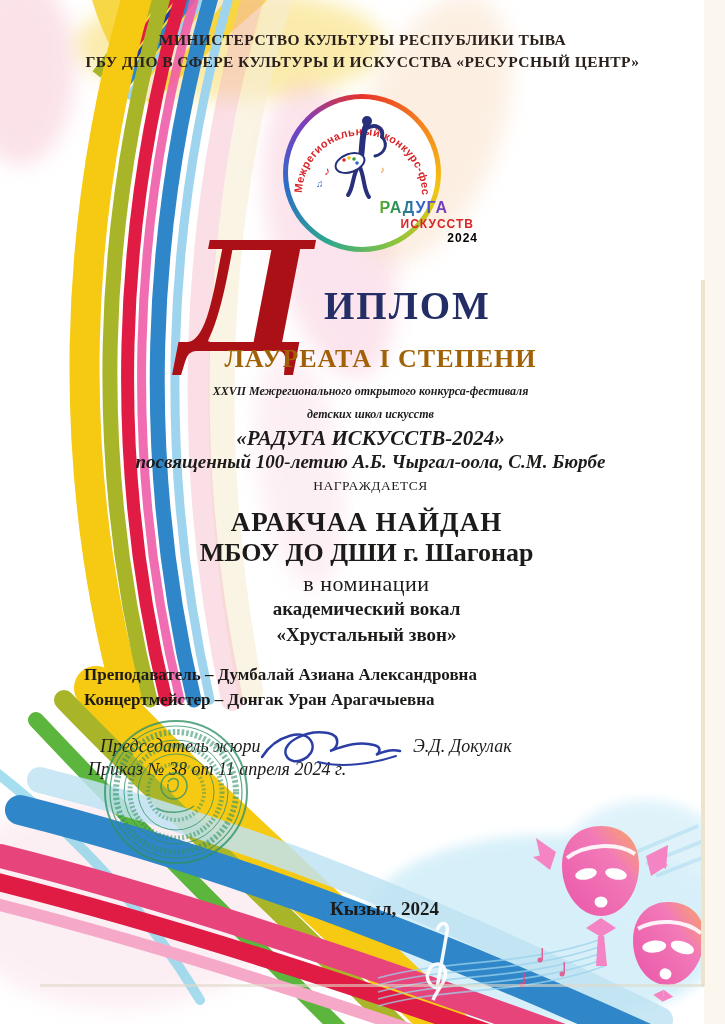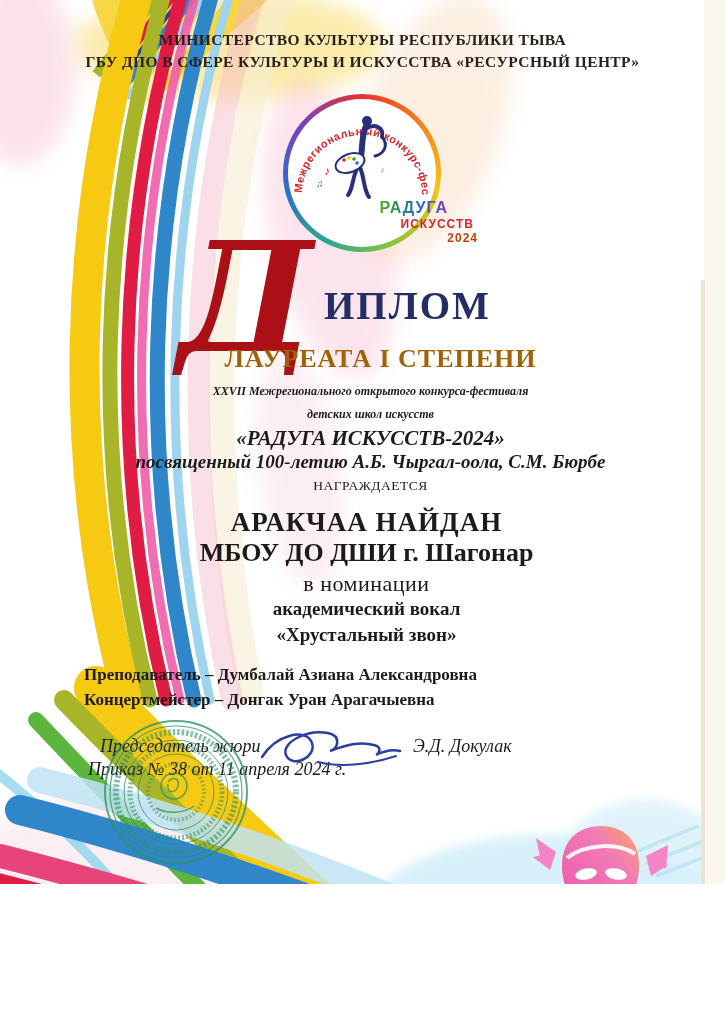--- a/index.html
+++ b/index.html
@@ -1,17 +1,17 @@
 <!DOCTYPE html>
 <html><head>
 <meta charset="utf-8">
 <style>
   html,body{margin:0;padding:0;background:#ffffff;}
   .page{
-    position:relative;width:725px;height:884px;background:#ffffff;overflow:hidden;
+    position:relative;width:725px;height:1024px;background:#ffffff;overflow:hidden;
     font-family:"Liberation Serif",serif;color:#1c1b1a;
   }
   .decor,.overlay{position:absolute;inset:0;width:725px;height:1024px;}
   .decor{z-index:0;}
   .overlay{z-index:2;pointer-events:none;}
   .txt{position:absolute;z-index:1;}
 
   .org-header{top:29px;left:0;width:100%;text-align:center;font-weight:bold;
     font-size:15.5px;line-height:22px;letter-spacing:.4px;color:#2a211c;}
 
@@ -22,21 +22,21 @@
   .logo-inner{position:absolute;top:5px;left:5px;width:148px;height:148px;background:#fff;border-radius:50%;}
   .logo-inner svg{position:absolute;inset:0;}
   .logo-arc{font-size:11px;font-weight:bold;fill:#d8252a;letter-spacing:.5px;font-family:"Liberation Sans",sans-serif;}
   .logo-line{position:absolute;left:12px;width:100%;text-align:right;font-family:"Liberation Sans",sans-serif;}
   .logo-title{bottom:30px;font-size:16px;font-weight:bold;letter-spacing:1px;color:#e0282a;}
   @supports (-webkit-background-clip: text){
     .logo-title{background:linear-gradient(90deg,#e0282a,#f07818,#eec315,#2f9e38,#2b66c8,#8436b8);
       -webkit-background-clip:text;background-clip:text;color:transparent;}
   }
   .logo-subtitle{bottom:16px;padding-left:26px;font-size:12px;font-weight:bold;letter-spacing:1px;color:#d8252a;}
-  .logo-year{bottom:2px;padding-left:30px;font-size:12px;font-weight:bold;letter-spacing:1px;color:#c2410c;}
+  .logo-year{bottom:2px;padding-left:30px;font-size:12px;font-weight:bold;letter-spacing:1px;color:#000000;}
 
   
   .script-d{top:222px;left:178px;font-size:152px;line-height:1;font-style:italic;font-weight:bold;
     color:#ab1016;font-family:"DejaVu Serif",serif;}
   .title-rest{top:286px;left:324px;font-size:39px;line-height:1;font-weight:bold;letter-spacing:2px;color:#232e66;}
   .title-sub{top:344px;left:0;width:100%;padding-left:36px;box-sizing:border-box;text-align:center;
     font-size:26px;font-weight:bold;letter-spacing:1px;color:#a16207;}
 
   .event{top:380px;left:0;width:100%;padding-left:16px;box-sizing:border-box;text-align:center;}
   .e-cat{font-size:17px;font-weight:bold;line-height:23px;}

